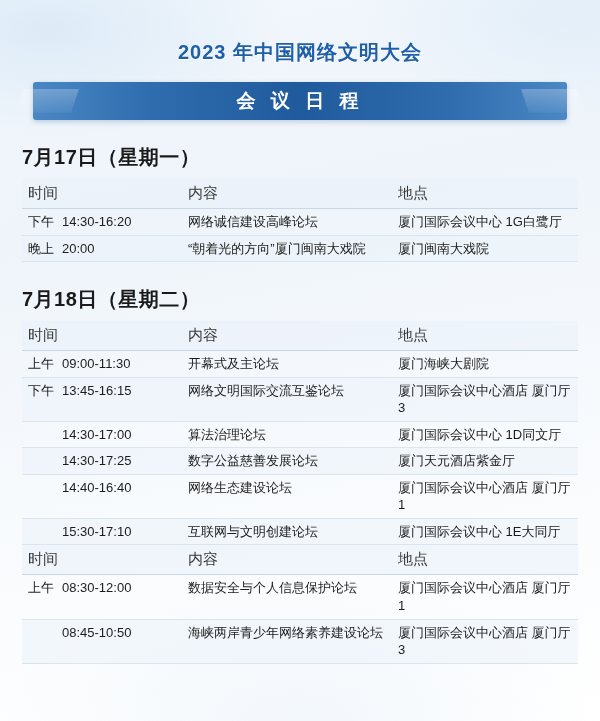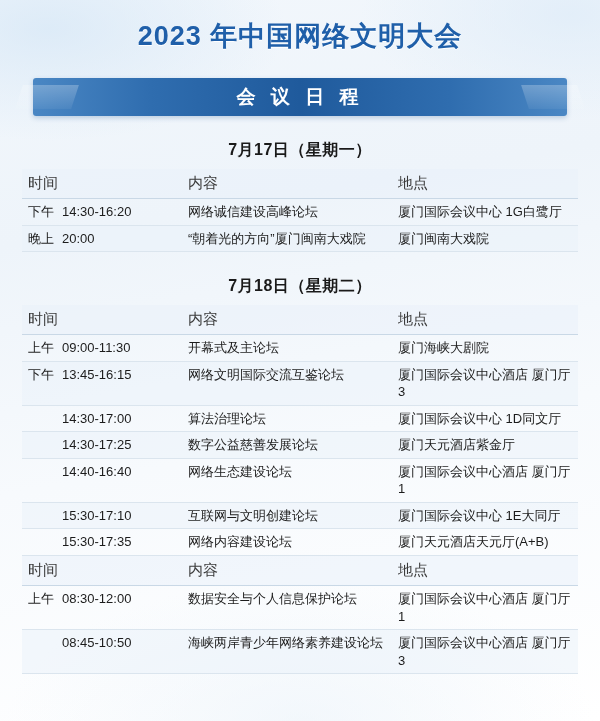--- a/index.html
+++ b/index.html
@@ -19,30 +19,30 @@
     position: absolute; inset: 0;
     background:
       radial-gradient(ellipse 340px 160px at 8% 4%, rgba(214,231,246,.75), rgba(214,231,246,0) 70%),
       radial-gradient(ellipse 300px 150px at 95% 2%, rgba(221,235,248,.7), rgba(221,235,248,0) 70%),
       radial-gradient(ellipse 420px 200px at 50% 100%, rgba(235,243,250,.6), rgba(235,243,250,0) 70%);
     pointer-events: none;
   }
   .main-title {
     position: relative;
     text-align: center;
-    padding-top: 18px;
-    font-size: 27px;
+    padding-top: 39px;
+    font-size: 20px;
     font-weight: bold;
     color: #1f5fa9;
     letter-spacing: 1px;
     text-shadow: 0 1px 0 #ffffff;
   }
   .banner-wrap {
     position: relative;
-    margin: 24px auto 0;
+    margin: 16px auto 0;
     width: 534px;
     height: 38px;
   }
   .banner {
     position: absolute;
     left: 0; top: 0;
     width: 534px; height: 38px;
     background: linear-gradient(90deg,#4a87c4 0%,#2f6daf 22%,#1f5a9c 50%,#2f6daf 78%,#4a87c4 100%);
     border-radius: 3px;
     box-shadow: 0 2px 5px rgba(40,90,150,.25);
@@ -65,25 +65,24 @@
     font-size: 19px;
     font-weight: bold;
     letter-spacing: 5px;
   }
   .content {
     position: relative;
     padding: 0 22px;
   }
   .day-title {
     margin: 24px 0 8px 0;
-    font-size: 16px;
+    font-size: 20px;
     font-weight: bold;
     color: #1a1a1a;
     letter-spacing: .5px;
-    text-align: center;
   }
   table.sched {
     width: 100%;
     border-collapse: collapse;
     font-size: 13px;
     color: #1c1c1c;
   }
   table.sched th {
     text-align: left;
     font-weight: normal;
@@ -182,25 +181,20 @@
             <tr>
               <td class="col-time"><span class="period empty"></span><span class="time-val">14:40-16:40</span></td>
               <td class="col-topic">网络生态建设论坛</td>
               <td class="col-place">厦门国际会议中心酒店 厦门厅1</td>
             </tr>
             <tr class="alt">
               <td class="col-time"><span class="period empty"></span><span class="time-val">15:30-17:10</span></td>
               <td class="col-topic">互联网与文明创建论坛</td>
               <td class="col-place">厦门国际会议中心 1E大同厅</td>
             </tr>
-            <tr class=" last-row">
-              <td class="col-time"><span class="period empty"></span><span class="time-val">15:30-17:35</span></td>
-              <td class="col-topic">网络内容建设论坛</td>
-              <td class="col-place">厦门天元酒店天元厅(A+B)</td>
-            </tr>
           </tbody>
         </table>
         <table class="sched">
           <thead>
             <tr>
               <th class="col-time">时间</th>
               <th class="col-topic">内容</th>
               <th class="col-place">地点</th>
             </tr>
           </thead>

